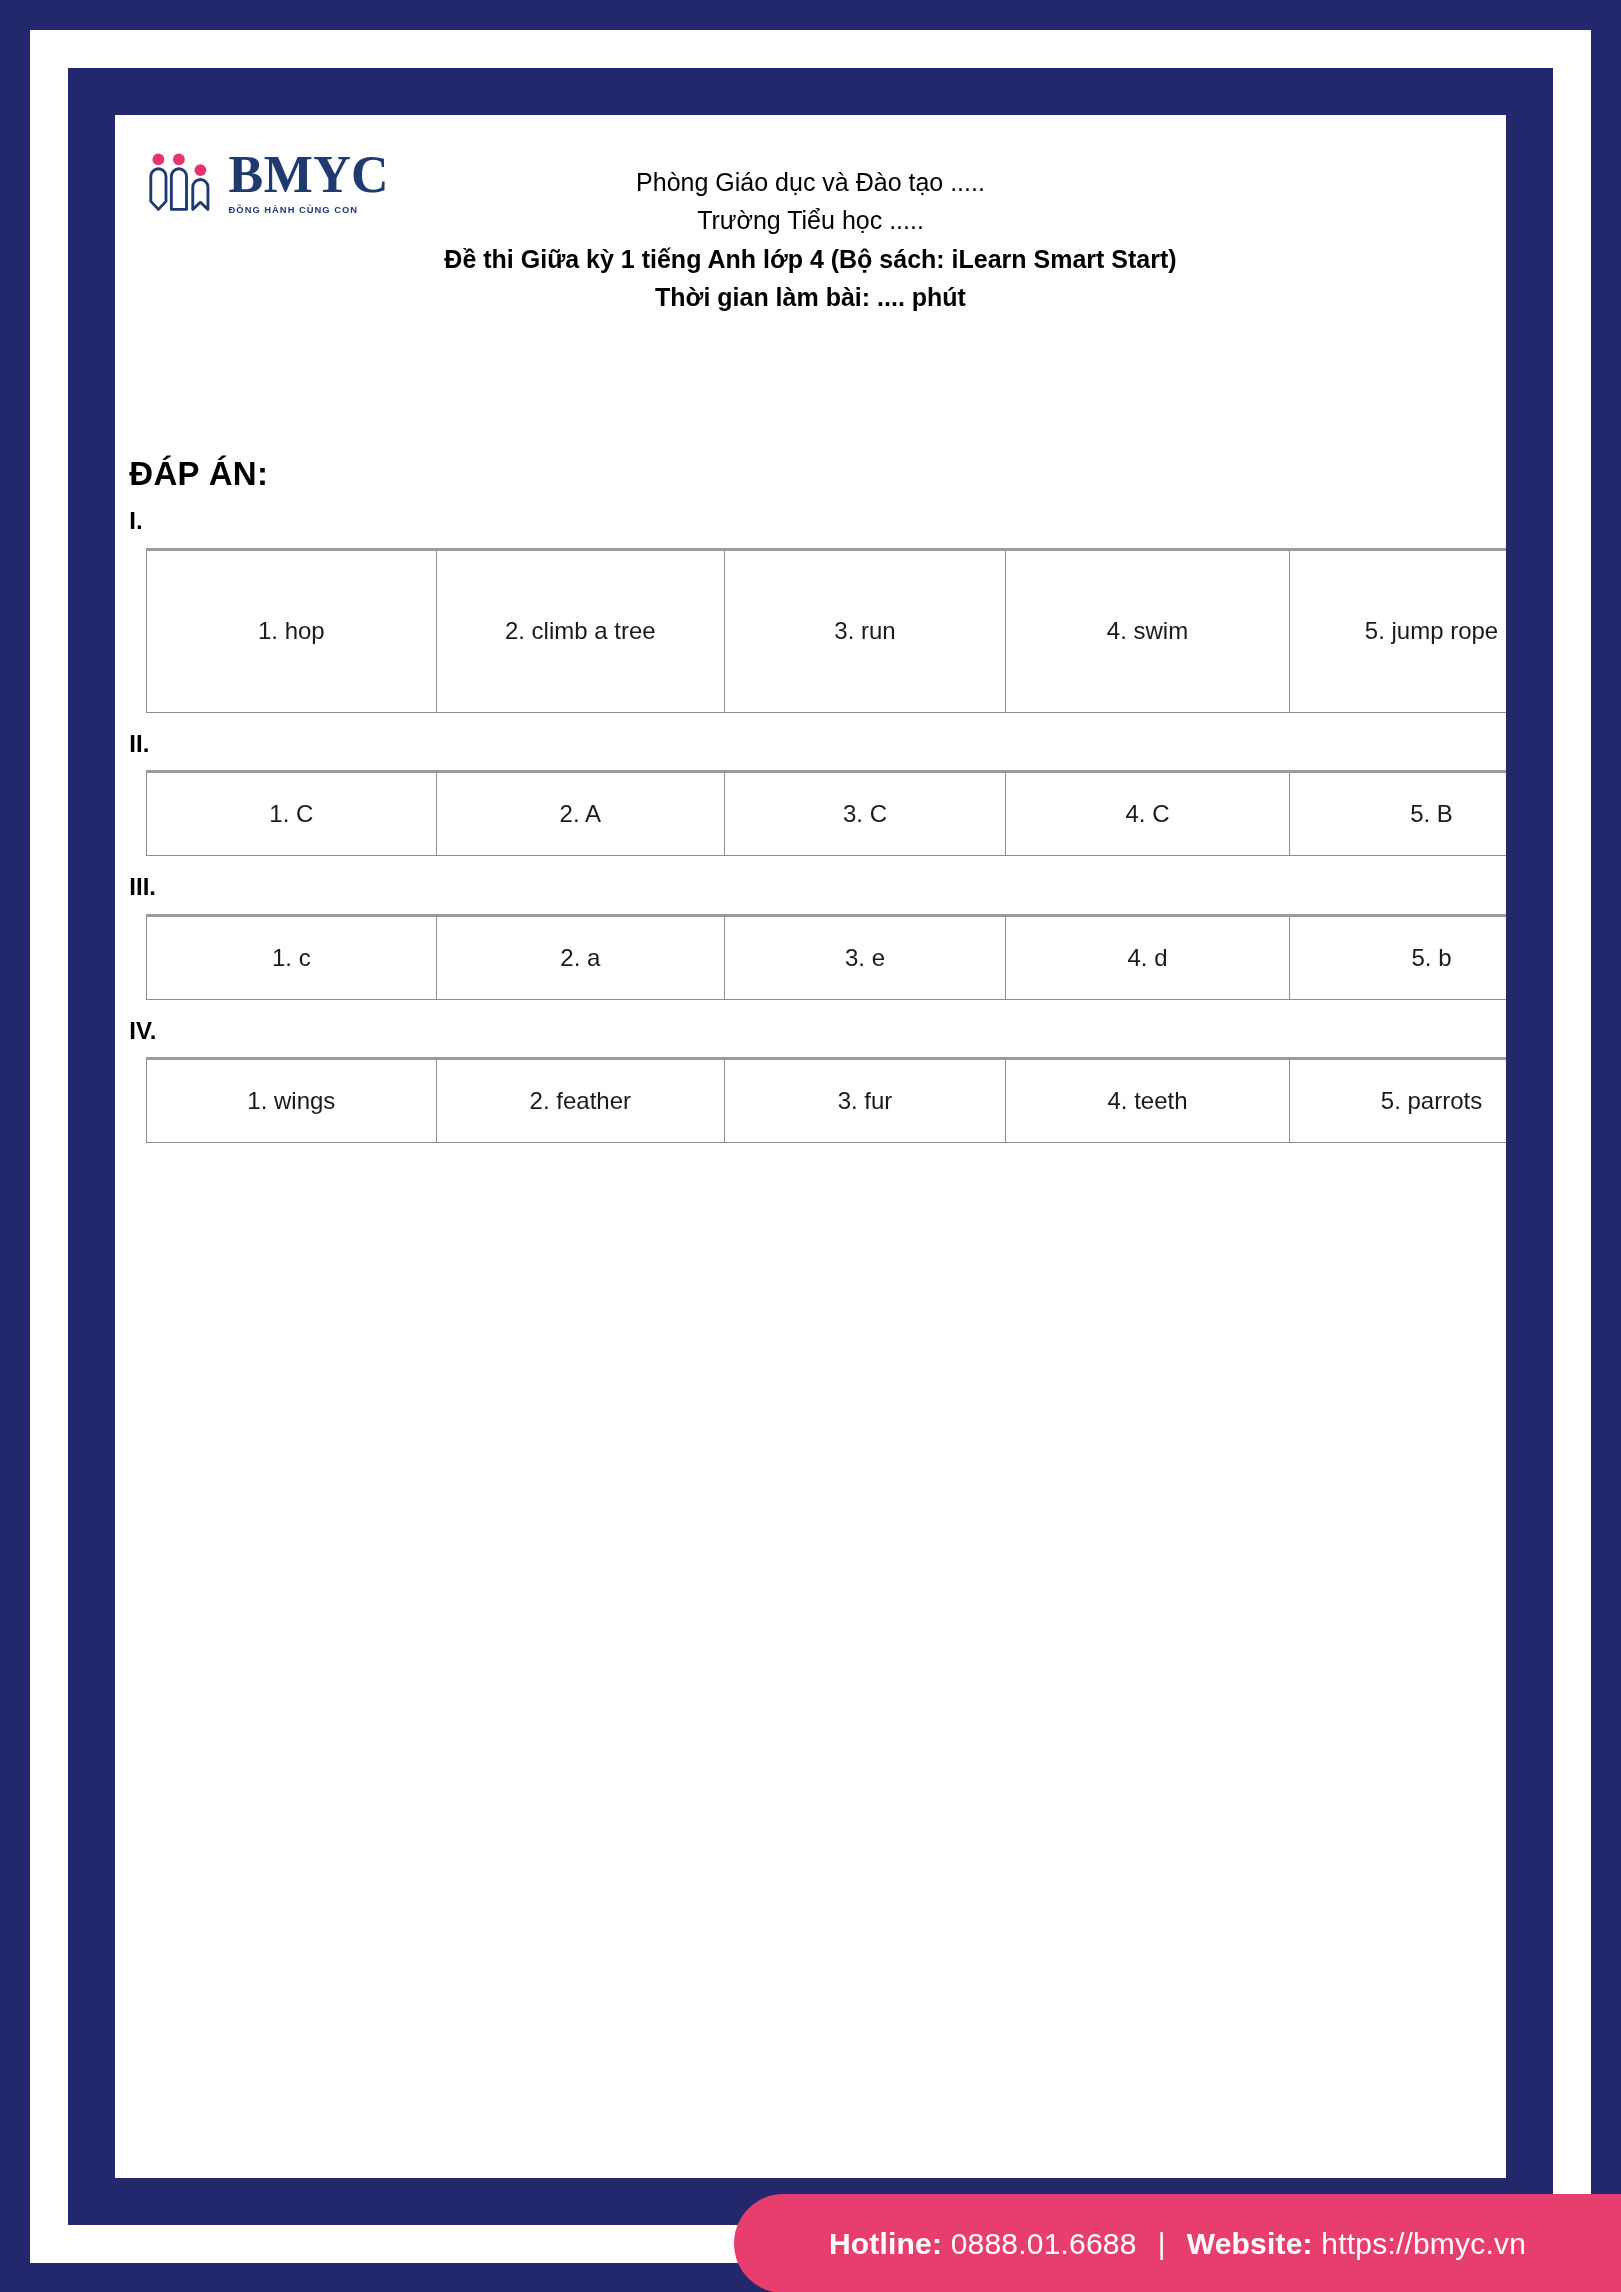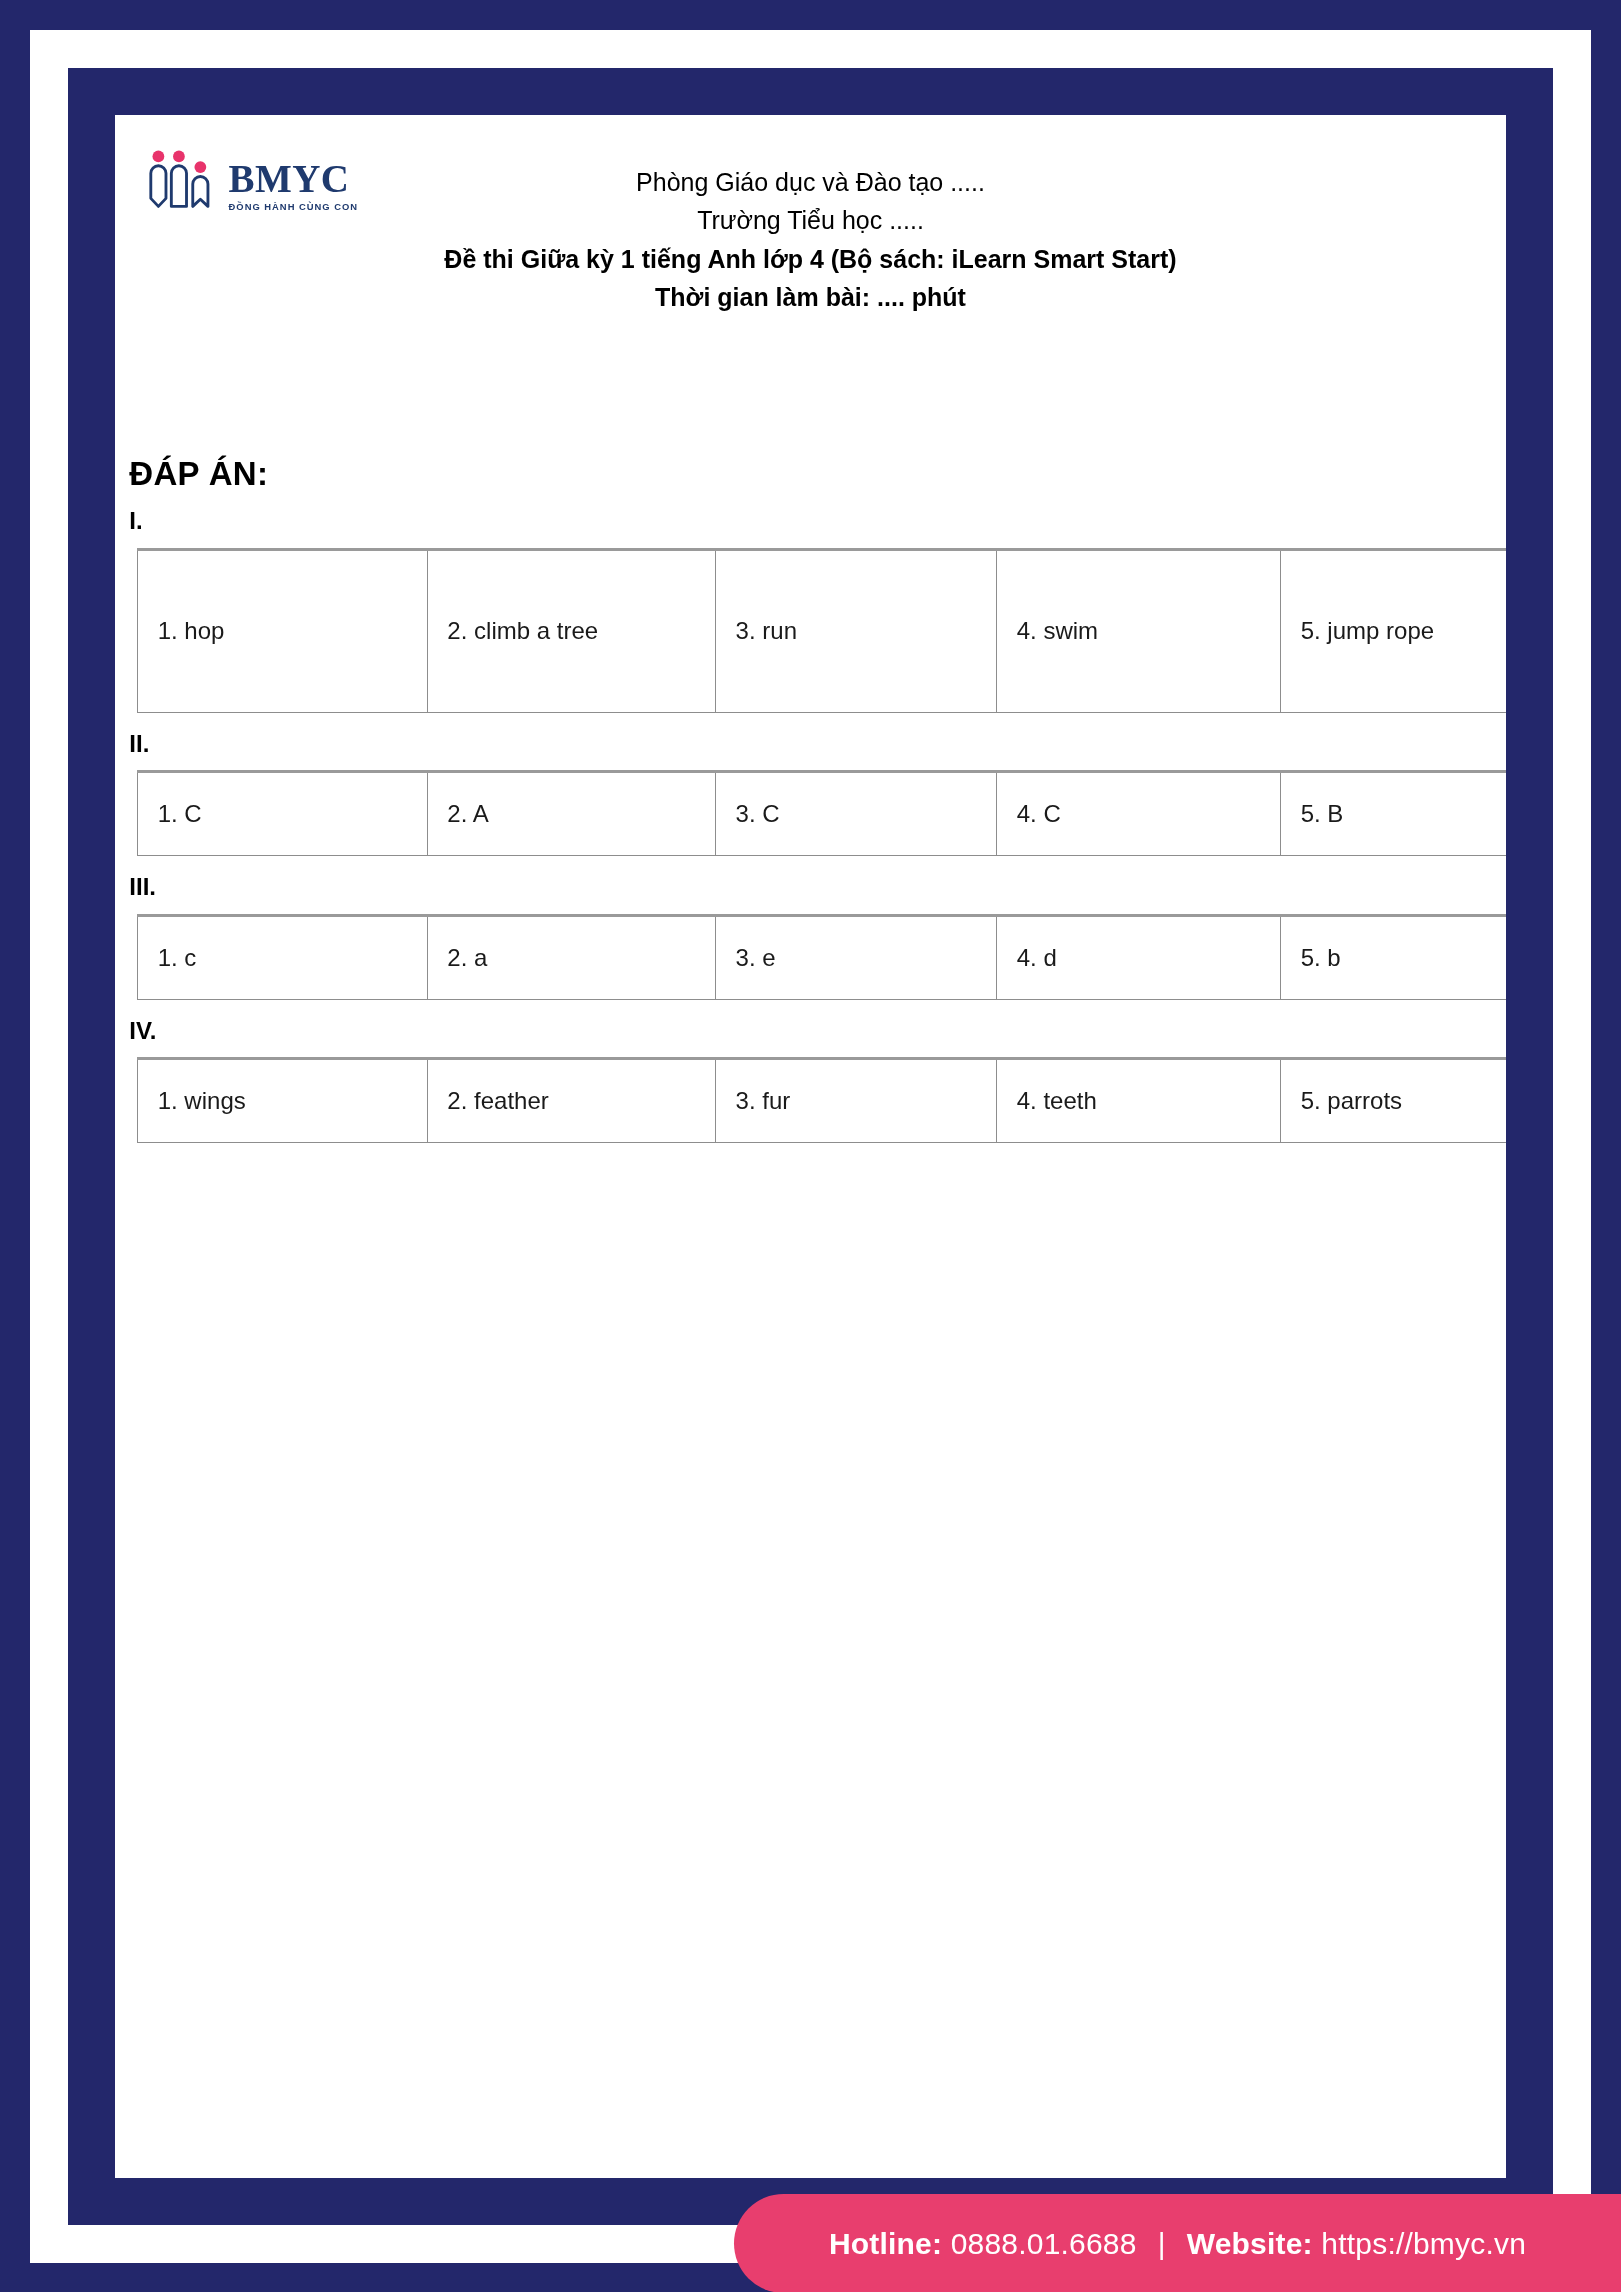--- a/index.html
+++ b/index.html
@@ -57,21 +57,21 @@
     left: 29.6px;
     top: 34px;
     display: flex;
     align-items: flex-end;
     gap: 9px;
   }
   .logo-mark { width: 75px; height: 63px; display: block; }
   .logo-text-wrap { display: flex; flex-direction: column; align-items: flex-start; }
   .logo-word {
     font-family: "Liberation Serif", serif;
-    font-size: 39px;
+    font-size: 52px;
     font-weight: 700;
     color: #1f3a6e;
     letter-spacing: 0.4px;
     line-height: 1;
     text-align: right;
   }
   .logo-tag {
     font-family: "Liberation Sans", sans-serif;
     font-size: 9.4px;
     font-weight: 700;
@@ -116,25 +116,26 @@
   .section-label {
     margin-left: 14.3px;
     font-size: 24px;
     font-weight: 700;
     color: #000;
     margin-bottom: 12.5px;
     margin-top: 17px;
   }
 
   .ans-table {
-    margin-left: 22px;
+    margin-left: 31px;
     width: 1428px;
     border-collapse: collapse;
     table-layout: fixed;
     border-top: 3.6px solid #9a9a9a;
+    text-align: center;
   }
   .ans-table td {
     border: 0.9px solid #8d8d8d;
     border-top: none;
     font-size: 24px;
     color: #1a1a1a;
     padding: 0 19.7px;
     vertical-align: middle;
     height: 84px;
     font-weight: 400;

